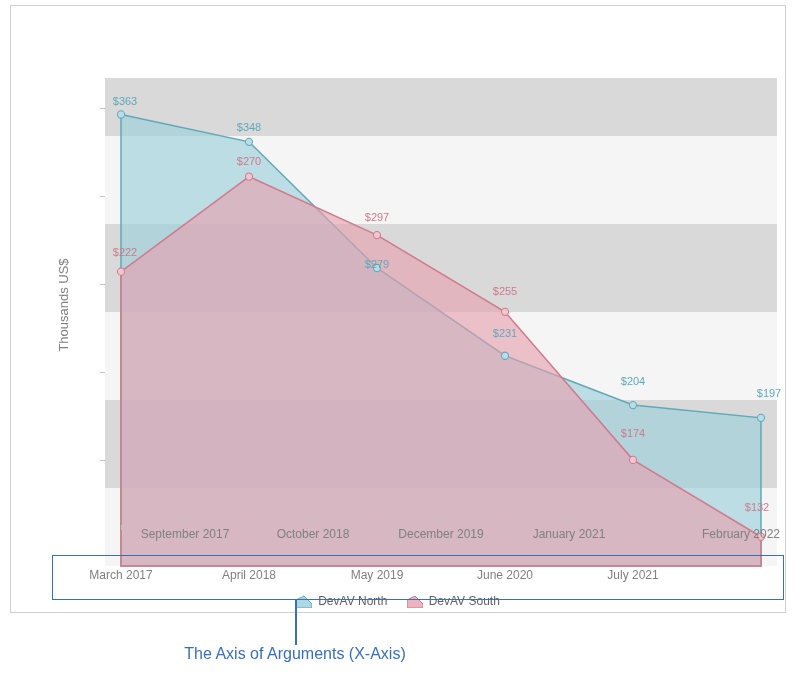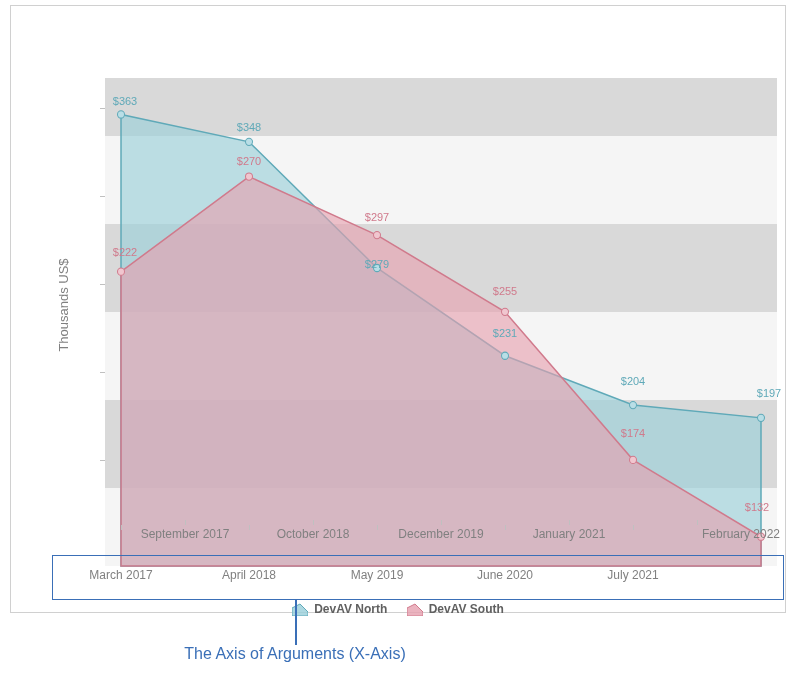--- a/index.html
+++ b/index.html
@@ -124,22 +124,21 @@
     position: absolute;
     top: 580px;
     left: 0;
     width: 100%;
     text-align: center;
     font-size: 12px;
     color: #606060;
   }
   .legend-item {
     display: inline-flex;
-    margin: 16px 8px;
-    font-weight: bold;
+    margin: 8px 8px;
   }
   .legend-swatch {
     display: inline-block;
     width: 16px;
     height: 14px;
     margin-right: 6px;
   }
   .callout-box {
     position: absolute;
     left: 52px;

